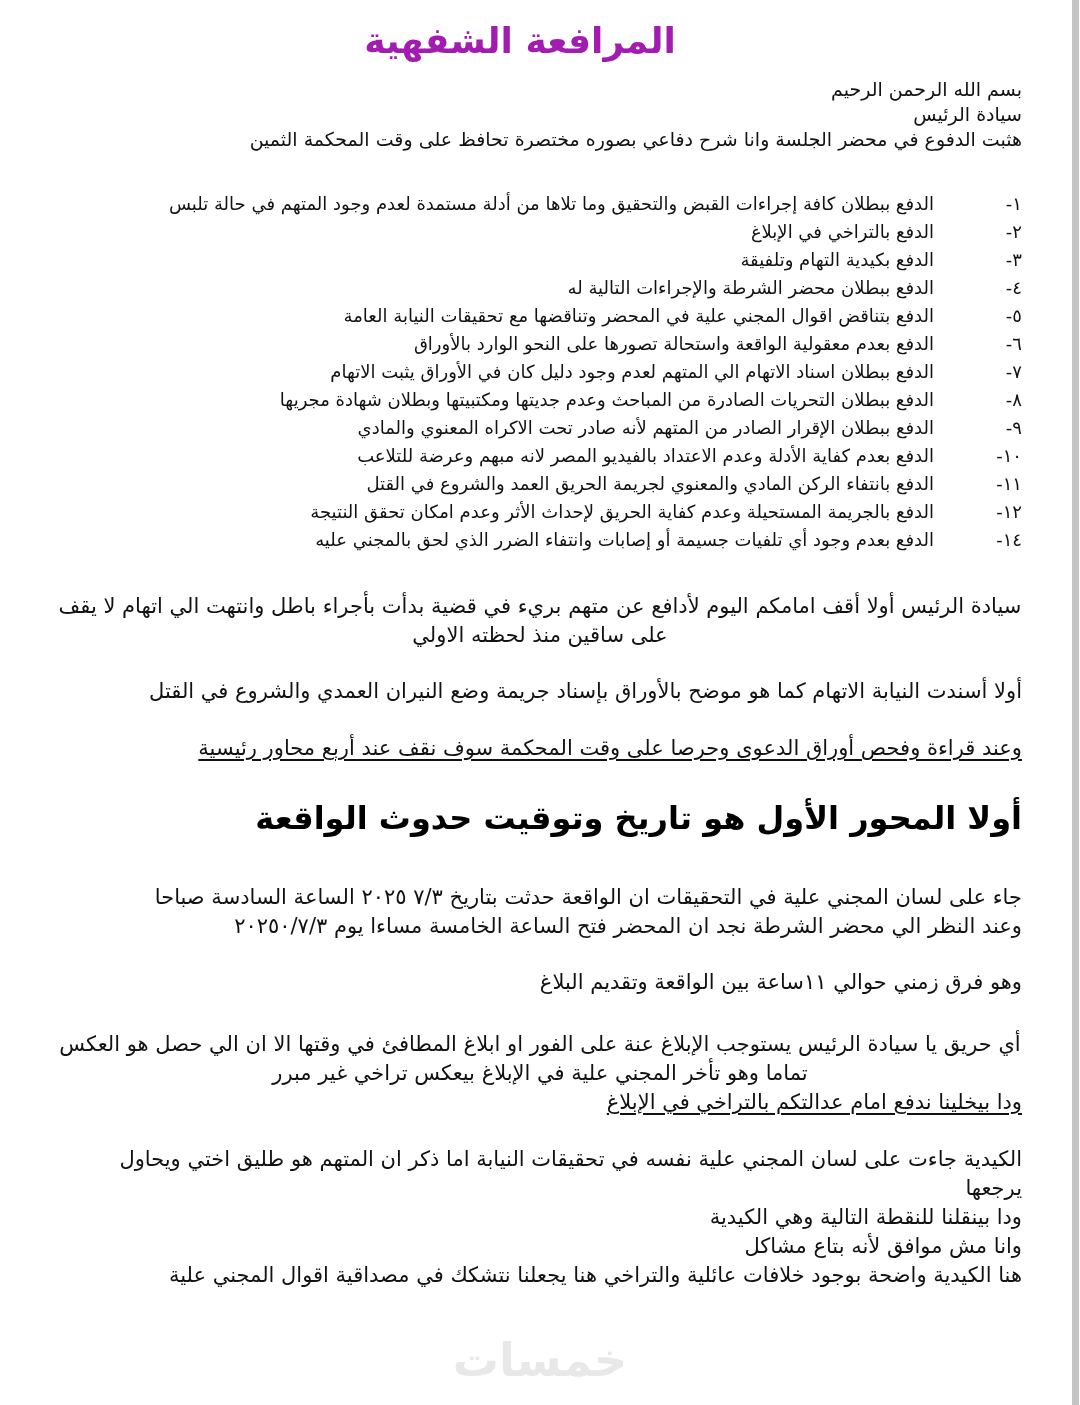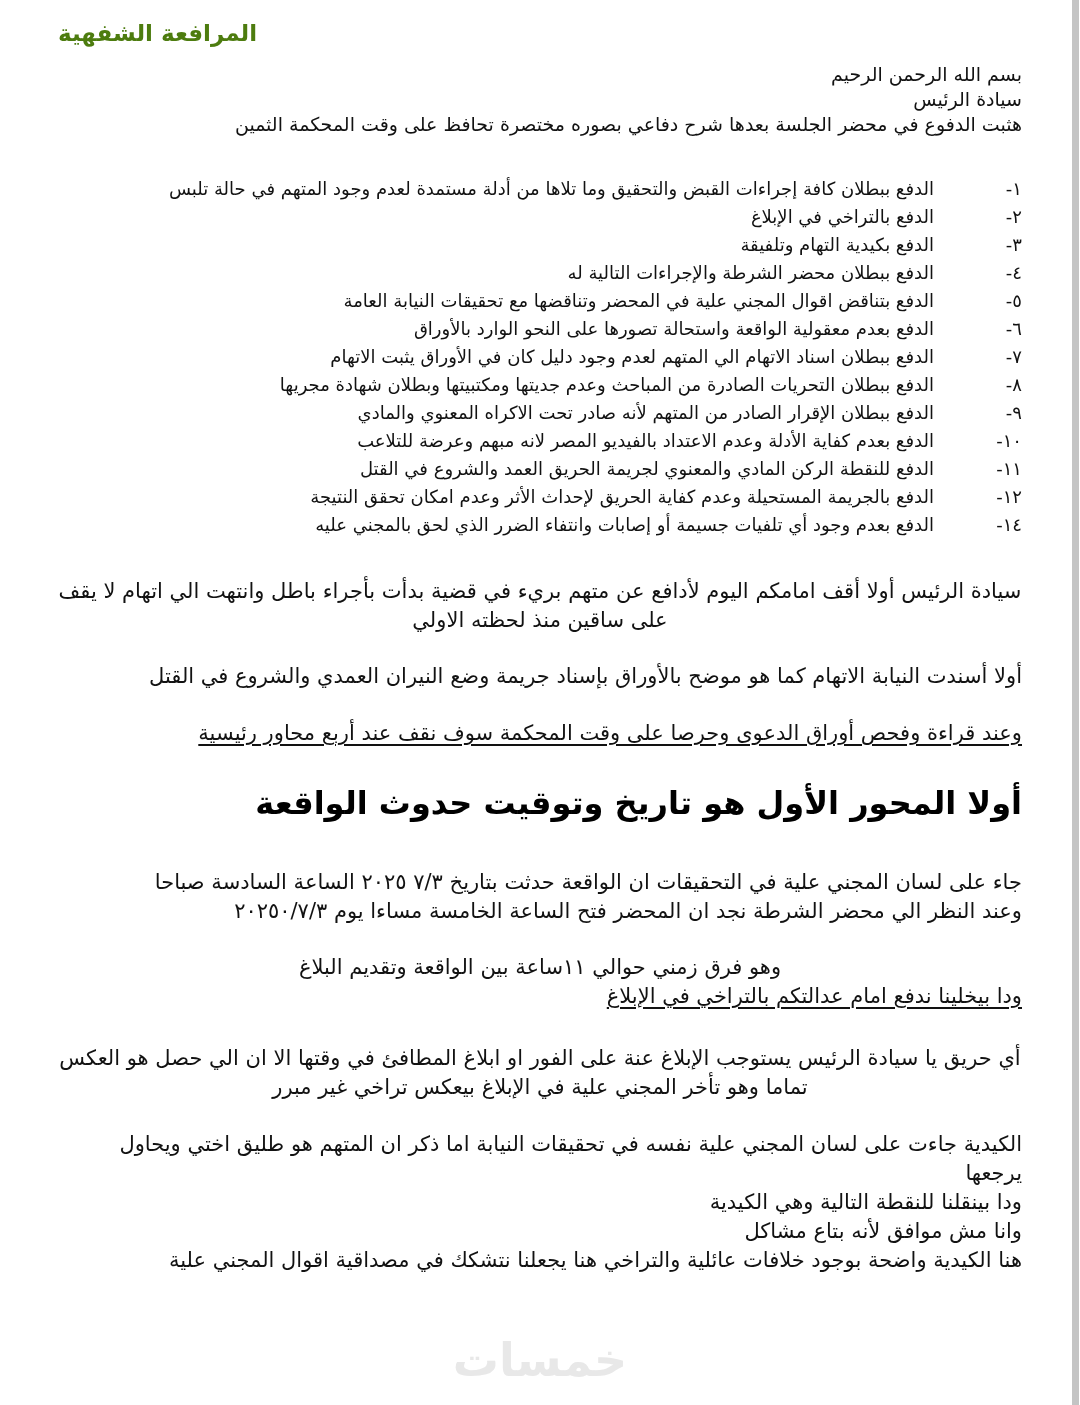--- a/index.html
+++ b/index.html
@@ -18,26 +18,26 @@
     top: 0;
     right: 1px;
     width: 7px;
     height: 100%;
     background: #c4c4c4;
   }
   .content {
     padding: 14px 58px 0 58px;
   }
   .doc-title {
-    text-align: left;
-    font-size: 23px;
+    text-align: center;
+    font-size: 36px;
     font-weight: 700;
     margin: 6px 40px 16px 0;
     letter-spacing: 0px;
-    color: #4d7c0f;
+    color: #a21caf;
   }
   .intro div {
     font-size: 19px;
     line-height: 25px;
     text-align: right;
   }
   .defense-list {
     margin-top: 38px;
     font-size: 18px;
   }
@@ -65,21 +65,21 @@
   .p-innocent   { margin-top: 38px; }
   .p-accusation { margin-top: 27px; }
   .p-four-axes  { margin-top: 28px; }
   .section-heading {
     margin-top: 36px;
     font-size: 32px;
     font-weight: 700;
     color: #000;
   }
   .p-time   { margin-top: 46px; }
-  .p-gap    { margin-top: 27px; text-align: center; }
+  .p-gap    { margin-top: 27px; }
   .p-fire   { margin-top: 33px; }
   .p-points { margin-top: 28px; }
   .watermark {
     position: absolute;
     bottom: 18px;
     left: 50%;
     transform: translateX(-50%);
     font-size: 46px;
     font-weight: 700;
     color: #e8e8e8;
@@ -92,21 +92,21 @@
 <div class="page">
   <div class="edge-strip"></div>
 
   <div class="content">
 
     <div class="doc-title">المرافعة الشفهية</div>
 
     <div class="intro">
       <div>بسم الله الرحمن الرحيم</div>
       <div>سيادة الرئيس</div>
-      <div>هثبت الدفوع في محضر الجلسة بعدها شرح دفاعي بصوره مختصرة تحافظ على وقت المحكمة الثمين</div>
+      <div>هثبت الدفوع في محضر الجلسة وانا شرح دفاعي بصوره مختصرة تحافظ على وقت المحكمة الثمين</div>
     </div>
 
     <div class="defense-list">
       <div class="defense-row">
         <span class="defense-num">١-</span>
         <span class="defense-text">الدفع ببطلان كافة إجراءات القبض والتحقيق وما تلاها من أدلة مستمدة لعدم وجود المتهم في حالة تلبس</span>
       </div>
       <div class="defense-row">
         <span class="defense-num">٢-</span>
         <span class="defense-text">الدفع بالتراخي في الإبلاغ</span>
@@ -138,21 +138,21 @@
       <div class="defense-row">
         <span class="defense-num">٩-</span>
         <span class="defense-text">الدفع ببطلان الإقرار الصادر من المتهم لأنه صادر تحت الاكراه المعنوي والمادي</span>
       </div>
       <div class="defense-row">
         <span class="defense-num">١٠-</span>
         <span class="defense-text">الدفع بعدم كفاية الأدلة وعدم الاعتداد بالفيديو المصر لانه مبهم وعرضة للتلاعب</span>
       </div>
       <div class="defense-row">
         <span class="defense-num">١١-</span>
-        <span class="defense-text">الدفع للنقطة الركن المادي والمعنوي لجريمة الحريق العمد والشروع في القتل</span>
+        <span class="defense-text">الدفع بانتفاء الركن المادي والمعنوي لجريمة الحريق العمد والشروع في القتل</span>
       </div>
       <div class="defense-row">
         <span class="defense-num">١٢-</span>
         <span class="defense-text">الدفع بالجريمة المستحيلة وعدم كفاية الحريق لإحداث الأثر وعدم امكان تحقق النتيجة</span>
       </div>
       <div class="defense-row">
         <span class="defense-num">١٤-</span>
         <span class="defense-text">الدفع بعدم وجود أي تلفيات جسيمة أو إصابات وانتفاء الضرر الذي لحق بالمجني عليه</span>
       </div>
     </div>
@@ -164,23 +164,23 @@
     <div class="para underlined p-four-axes">وعند قراءة وفحص أوراق الدعوى وحرصا على وقت المحكمة سوف نقف عند أربع محاور رئيسية</div>
 
     <div class="section-heading">أولا المحور الأول هو تاريخ وتوقيت حدوث الواقعة</div>
 
     <div class="para p-time">
       <div>جاء على لسان المجني علية في التحقيقات ان الواقعة حدثت بتاريخ ٧/٣ ٢٠٢٥ الساعة السادسة صباحا</div>
       <div>وعند النظر الي محضر الشرطة نجد ان المحضر فتح الساعة الخامسة مساءا يوم ٢٠٢٥٠/٧/٣</div>
     </div>
 
     <div class="para p-gap">وهو فرق زمني حوالي ١١ساعة بين الواقعة وتقديم البلاغ</div>
+    <div class="para centered p-fire">أي حريق يا سيادة الرئيس يستوجب الإبلاغ عنة على الفور او ابلاغ المطافئ في وقتها الا ان الي حصل هو العكس تماما وهو تأخر المجني علية في الإبلاغ بيعكس تراخي غير مبرر</div>
+
     <div class="para underlined">ودا بيخلينا ندفع امام عدالتكم بالتراخي في الإبلاغ</div>
-
-    <div class="para centered p-fire">أي حريق يا سيادة الرئيس يستوجب الإبلاغ عنة على الفور او ابلاغ المطافئ في وقتها الا ان الي حصل هو العكس تماما وهو تأخر المجني علية في الإبلاغ بيعكس تراخي غير مبرر</div>
 
     <div class="p-points">
       <div class="para">الكيدية جاءت على لسان المجني علية نفسه في تحقيقات النيابة اما ذكر ان المتهم هو طليق اختي ويحاول يرجعها</div>
       <div class="para">ودا بينقلنا للنقطة التالية وهي الكيدية</div>
       <div class="para">وانا مش موافق لأنه بتاع مشاكل</div>
       <div class="para">هنا الكيدية واضحة بوجود خلافات عائلية والتراخي هنا يجعلنا نتشكك في مصداقية اقوال المجني علية</div>
     </div>
 
   </div>
 

